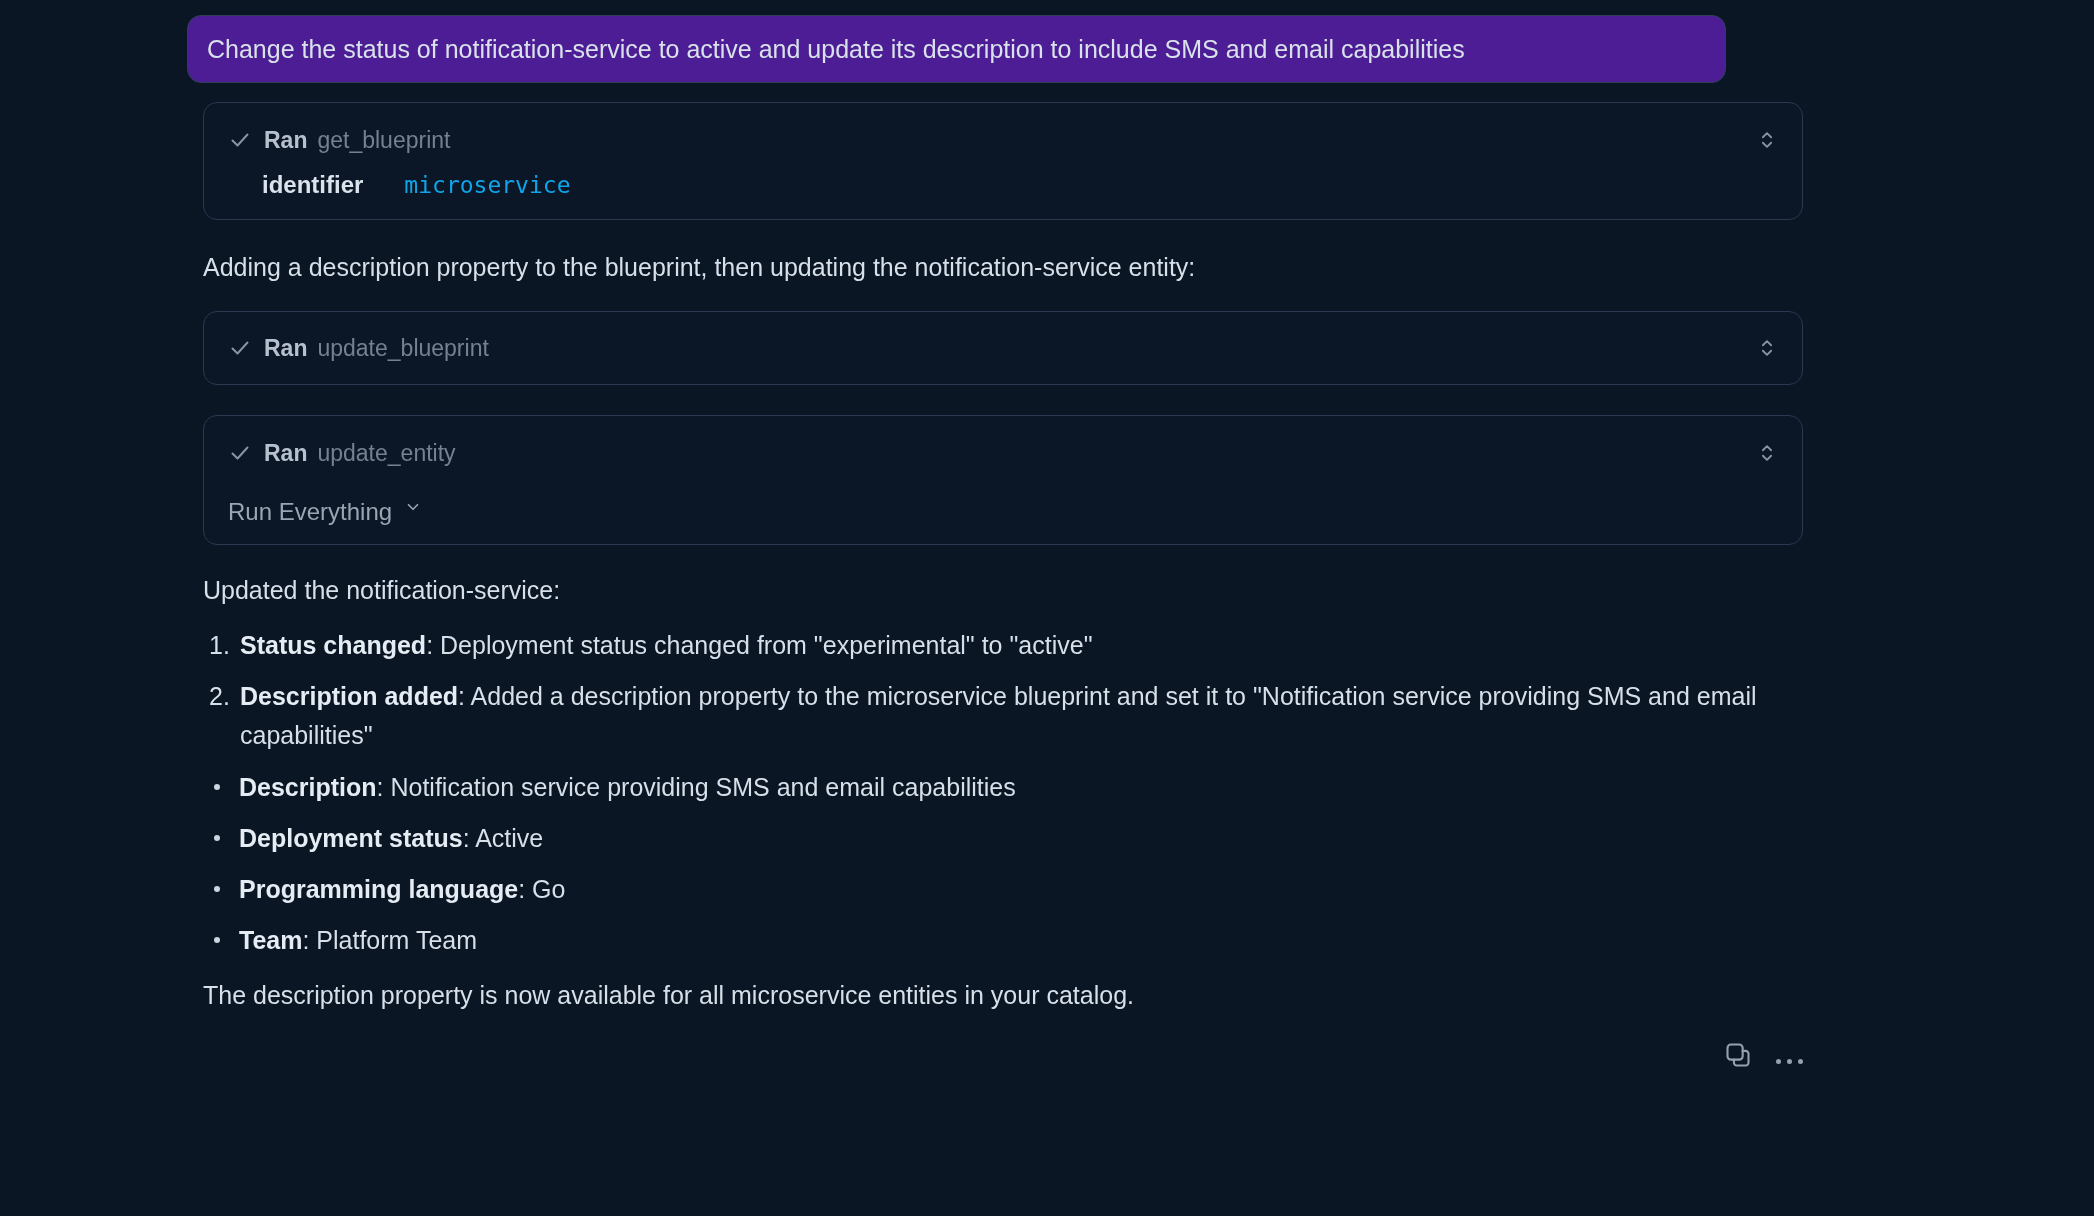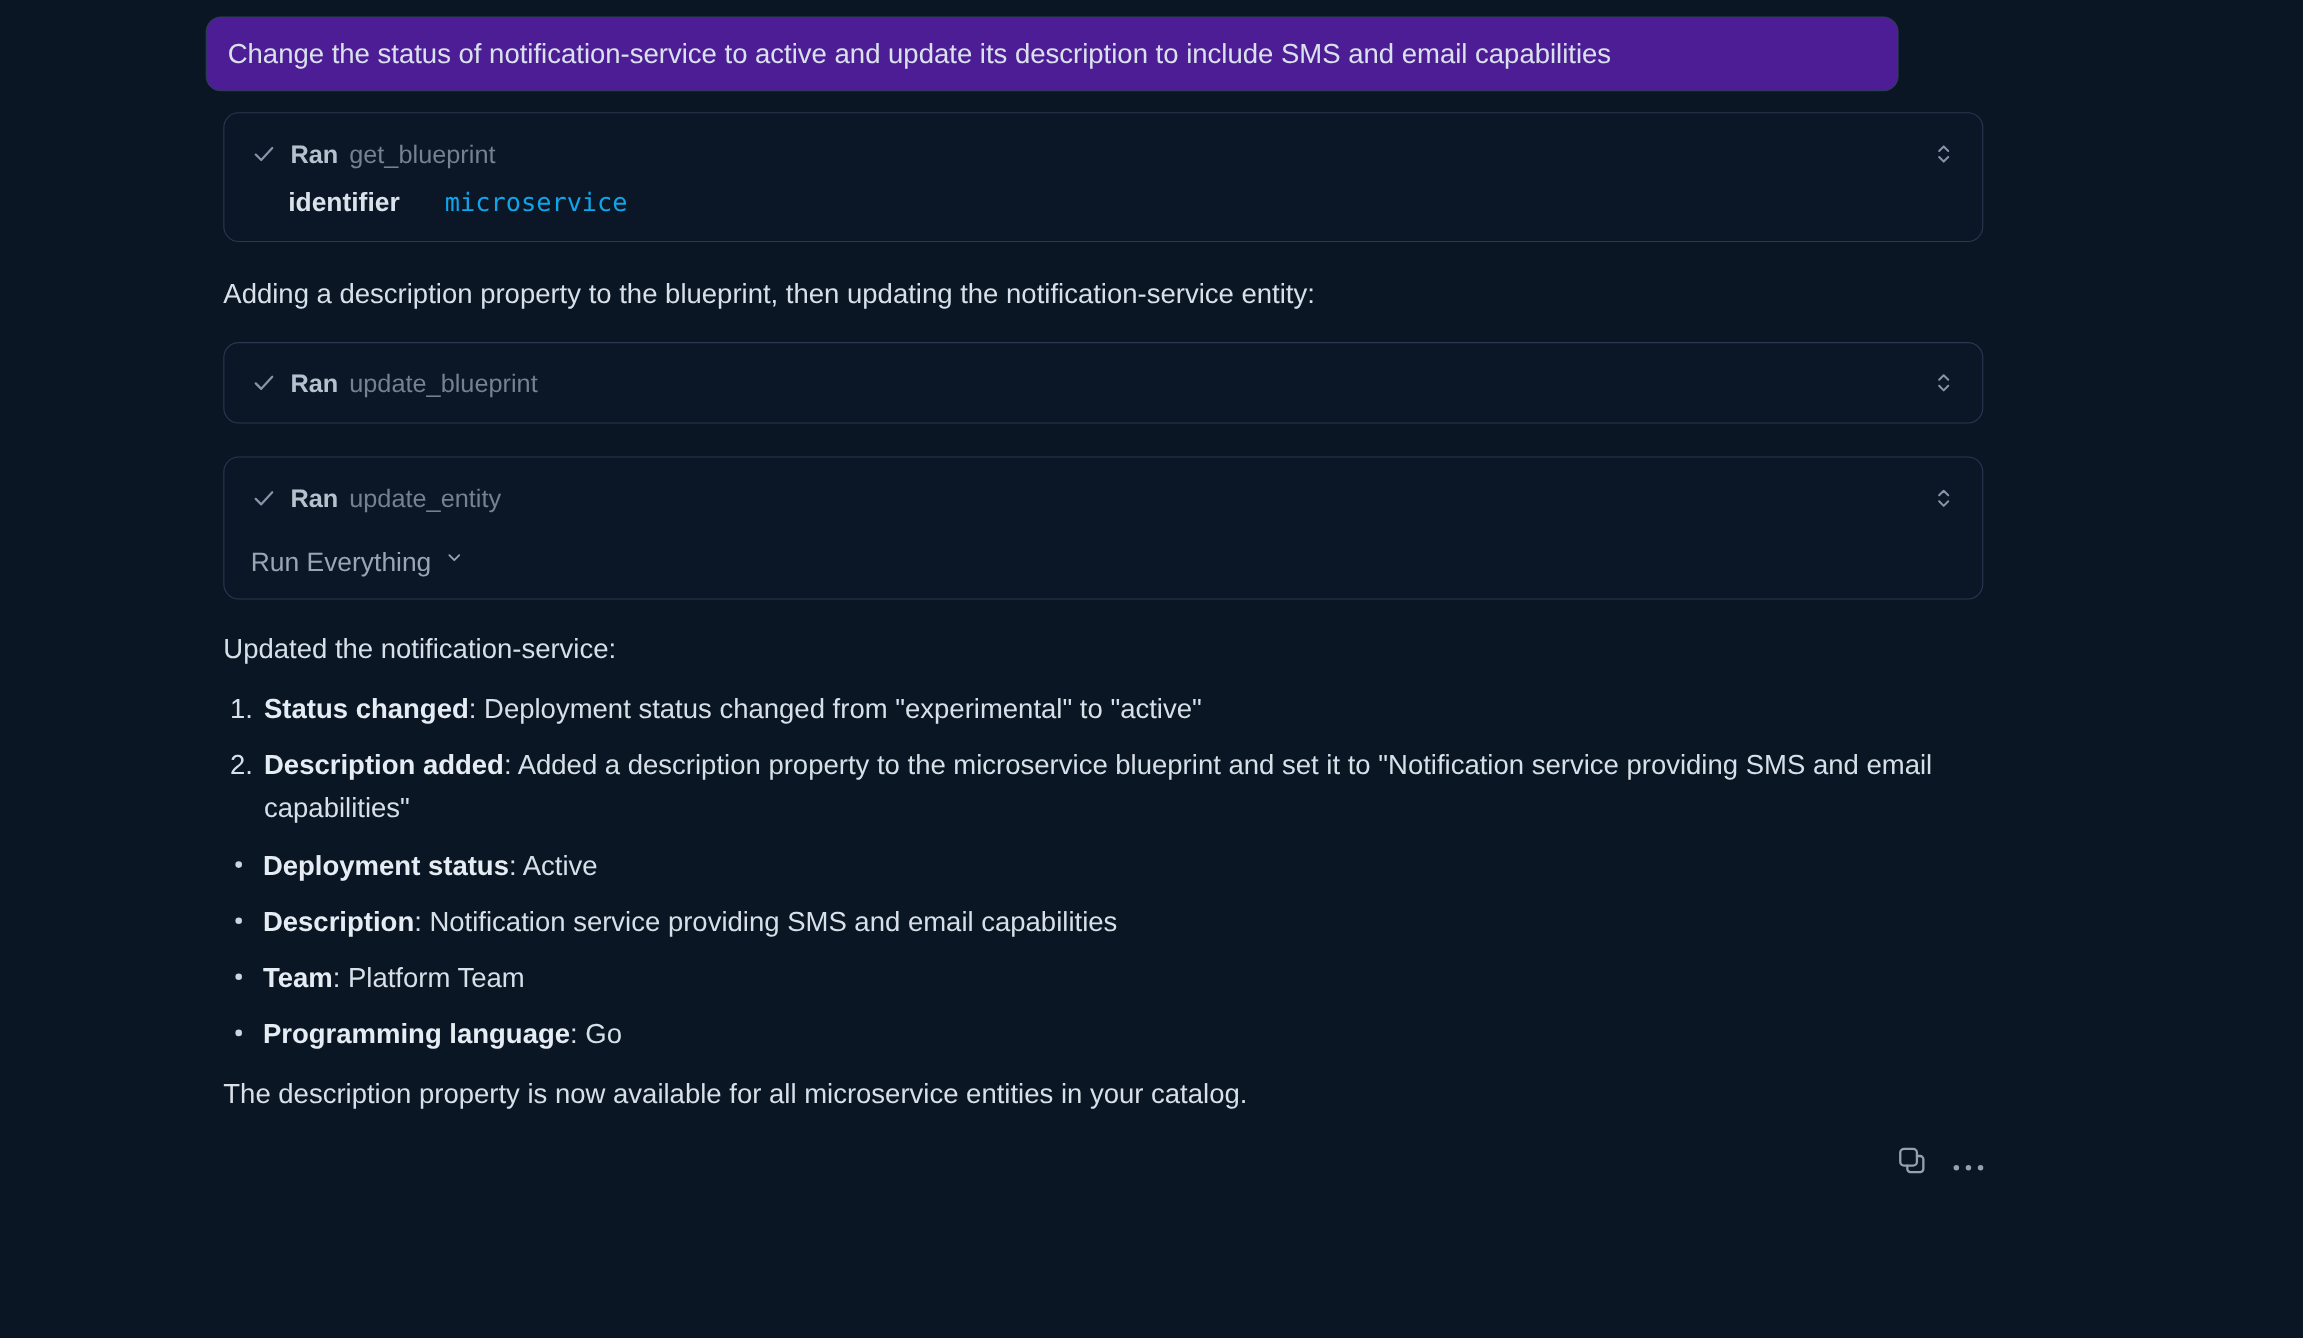--- a/index.html
+++ b/index.html
@@ -167,33 +167,33 @@
       <div class="li">
         <span class="li-num">2.</span>
         <span class="li-body"><span class="blabel">Description added</span><span>: Added a description property to the microservice blueprint and set it to "Notification service providing SMS and email capabilities"</span></span>
       </div>
     </div>
 
 
     <div class="ulist">
       <div class="li">
         <span class="li-dot-cell"><span class="li-dot"></span></span>
+        <span class="li-body"><span class="blabel">Description</span><span>: Notification service providing SMS and email capabilities</span></span>
+      </div>
+      <div class="li">
+        <span class="li-dot-cell"><span class="li-dot"></span></span>
         <span class="li-body"><span class="blabel">Deployment status</span><span>: Active</span></span>
       </div>
       <div class="li">
         <span class="li-dot-cell"><span class="li-dot"></span></span>
-        <span class="li-body"><span class="blabel">Description</span><span>: Notification service providing SMS and email capabilities</span></span>
+        <span class="li-body"><span class="blabel">Programming language</span><span>: Go</span></span>
       </div>
       <div class="li">
         <span class="li-dot-cell"><span class="li-dot"></span></span>
         <span class="li-body"><span class="blabel">Team</span><span>: Platform Team</span></span>
-      </div>
-      <div class="li">
-        <span class="li-dot-cell"><span class="li-dot"></span></span>
-        <span class="li-body"><span class="blabel">Programming language</span><span>: Go</span></span>
       </div>
     </div>
 
     <p class="para p5">The description property is now available for all microservice entities in your catalog.</p>
 
     <div class="actions">
       <span class="icon-btn">
         <span>
           <svg width="28" height="28" viewBox="0 0 24 24" fill="none" stroke="currentColor" stroke-width="1.8" stroke-linecap="round" stroke-linejoin="round">
               <rect x="3" y="3" width="13" height="13" rx="3"></rect>

